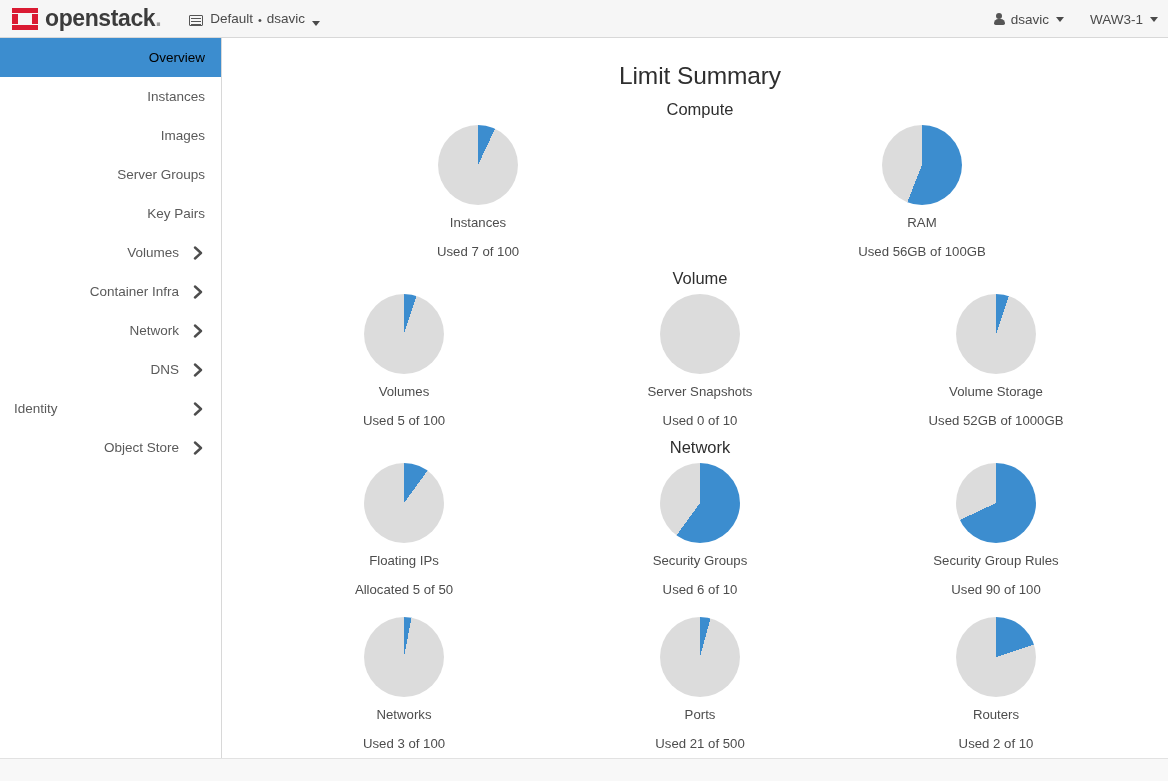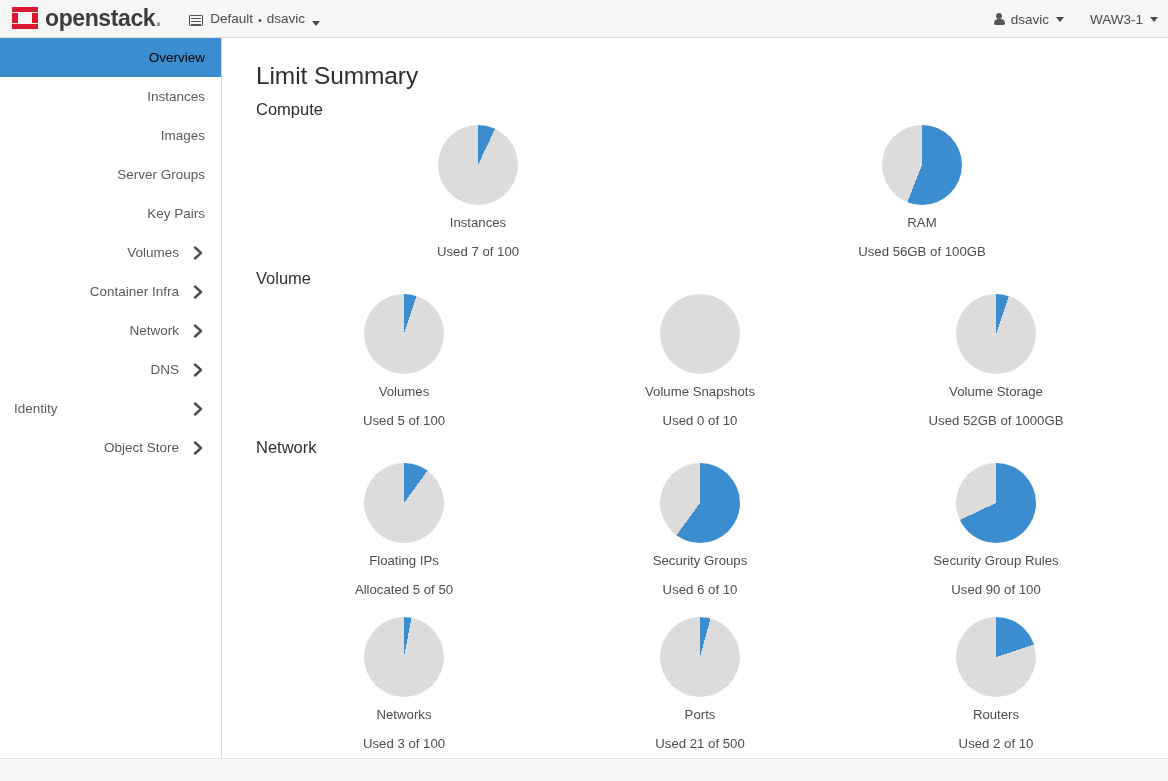--- a/index.html
+++ b/index.html
@@ -15,21 +15,21 @@
   #app { width: 1168px; height: 781px; position: relative; background:#fff; }
 
   
   .navbar {
     height: 38px; width: 100%;
     background: #f6f6f6;
     border-bottom: 1px solid #d8d8d8;
     display: flex; align-items: center;
     position: relative;
   }
-  .brand { display: flex; align-items: flex-start; padding-left: 12px; }
+  .brand { display: flex; align-items: flex-end; padding-left: 12px; }
   .logo-mark { width: 26px; height: 22px; position: relative; margin-right: 7px; }
   .logo-mark .bar {
     position: absolute; background: #da1a32;
   }
   .logo-mark .b-top   { left: 0; top: 0;     width: 26px; height: 5px; }
   .logo-mark .b-bot   { left: 0; bottom: 0;  width: 26px; height: 5px; }
   .logo-mark .b-left  { left: 0; top: 6px;   width: 6px;  height: 10px; }
   .logo-mark .b-right { right: 0; top: 6px;  width: 6px;  height: 10px; }
   .logo-text {
     font-size: 23px; font-weight: bold; color: #3c3c3c;
@@ -107,20 +107,21 @@
   .chev svg { display:block; }
   .nav-item.group.lvl1 { padding-left: 14px; }
   .nav-item.group.lvl1 .label { padding-right: 2px; }
   .nav-item.identity .label { text-align: left; }
 
   
   .content {
     flex: 1; padding: 24px 24px 0 34px;
     background: #ffffff;
     overflow: hidden;
+    text-align: center;
   }
   h1.page-title {
     font-size: 24.5px; font-weight: normal; color: #2f2f2f;
     margin: 0 0 4px 0; letter-spacing: -0.1px;
   }
   h2.section-title {
     font-size: 16.5px; font-weight: normal; color: #2f2f2f;
     margin: 10px 0 0 0;
   }
   .charts-row {
@@ -281,21 +282,21 @@
           <div class="section">
             <h2 class="section-title">Volume</h2>
             <div class="charts-row">
               <div class="chart-cell">
                 <div class="pie" style="background:conic-gradient(from 0deg, #3c8dcf 0deg 18deg, #dcdcdc 18deg 360deg)"></div>
                 <div class="chart-name">Volumes</div>
                 <div class="chart-value">Used 5 of 100</div>
               </div>
               <div class="chart-cell">
                 <div class="pie" style="background:#dcdcdc"></div>
-                <div class="chart-name">Volume Snapshots</div>
+                <div class="chart-name">Server Snapshots</div>
                 <div class="chart-value">Used 0 of 10</div>
               </div>
               <div class="chart-cell">
                 <div class="pie" style="background:conic-gradient(from 0deg, #3c8dcf 0deg 18.720000000000002deg, #dcdcdc 18.720000000000002deg 360deg)"></div>
                 <div class="chart-name">Volume Storage</div>
                 <div class="chart-value">Used 52GB of 1000GB</div>
               </div>
             </div>
           </div>
           <div class="section">

